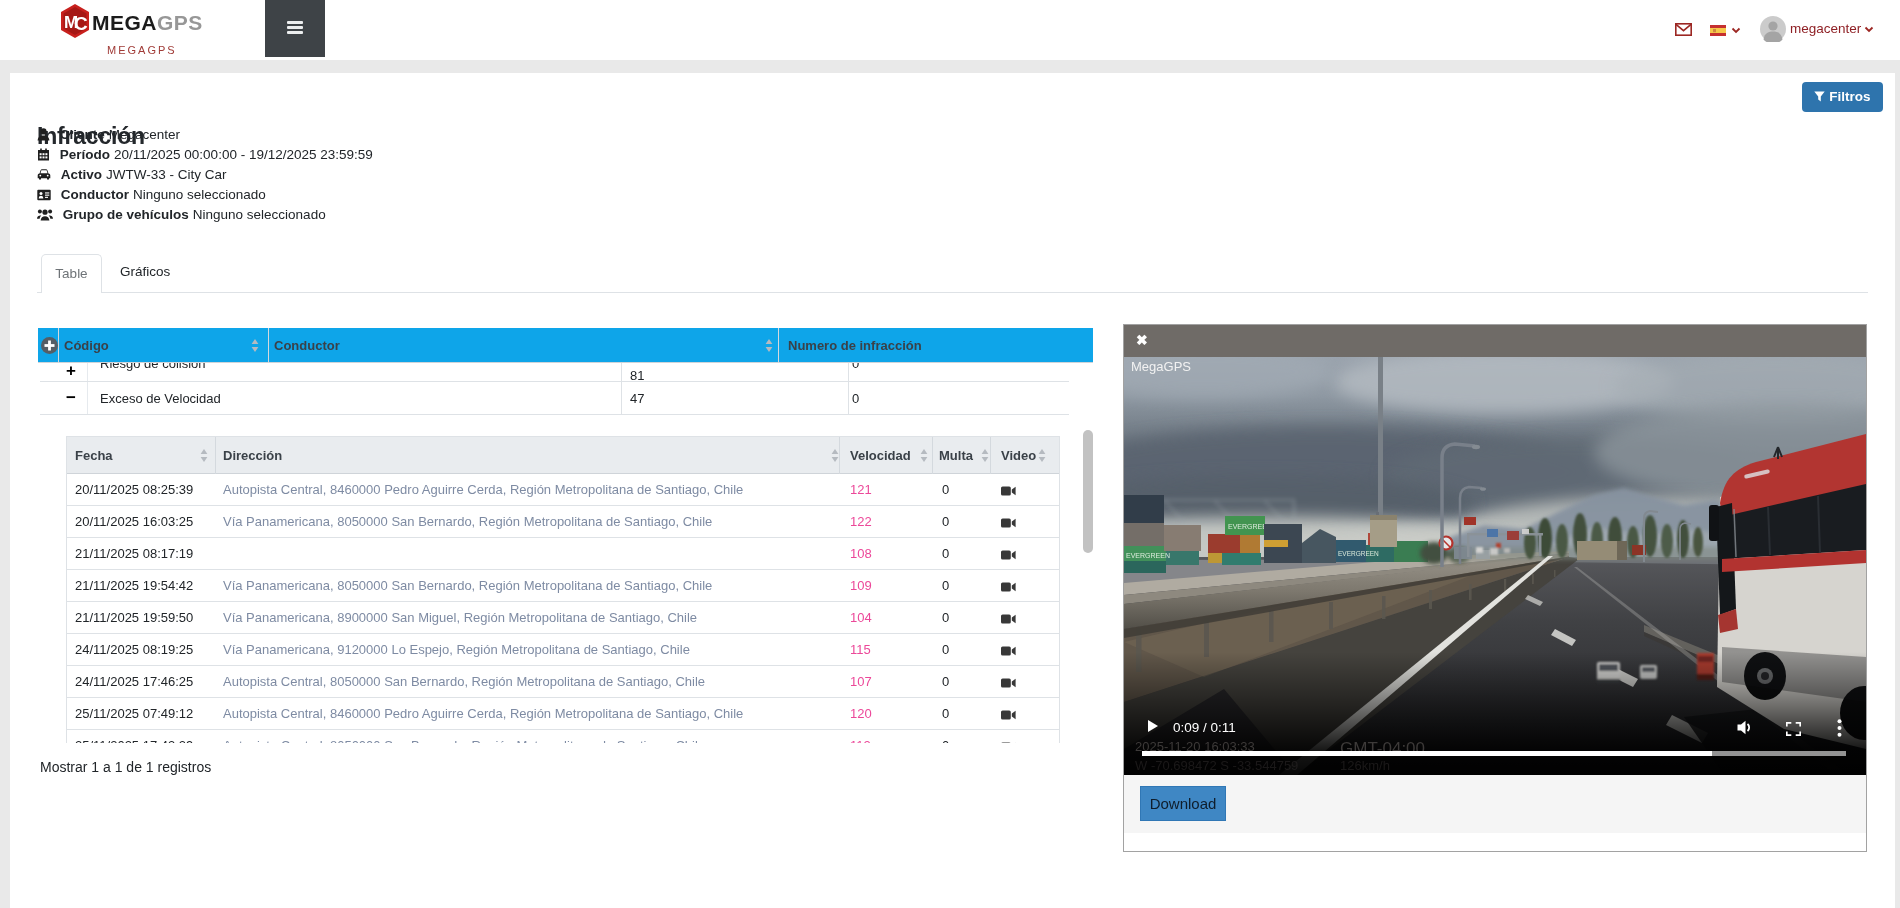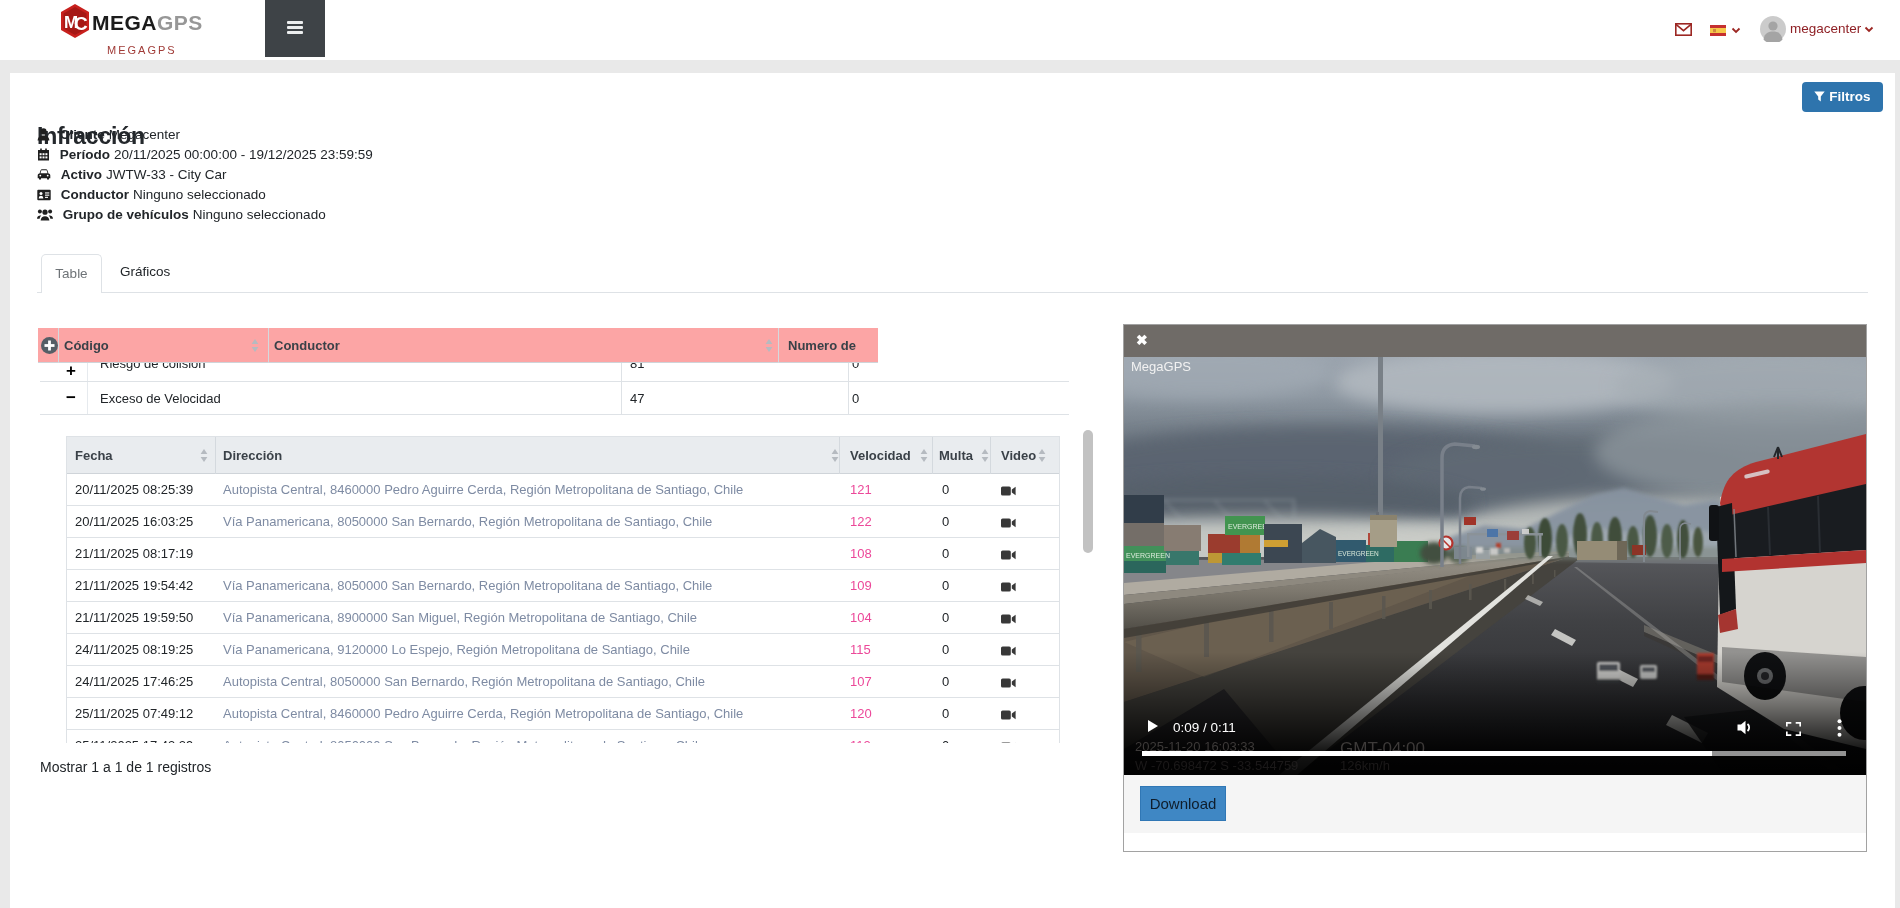--- a/index.html
+++ b/index.html
@@ -20,21 +20,21 @@
 #h1{position:absolute;left:37px;top:95px;font-size:23px;font-weight:bold;letter-spacing:-.2px;color:#24282c;margin-top:28px;}
 .inforow{position:absolute;left:37px;height:20px;font-size:13.5px;color:#212529;white-space:nowrap;}
 .inforow svg{vertical-align:-2px;margin-right:6px;}
 .inforow b{margin-right:4px;}
 #filtros{position:absolute;left:1802px;top:82px;width:81px;height:30px;background:#2e74ad;border-radius:4px;color:#fff;font-size:13.5px;font-weight:bold;text-align:center;line-height:30px;}
 
 #tabline{position:absolute;left:37px;top:292px;width:1831px;height:1px;background:#dee2e6;}
 #tab1{position:absolute;left:41px;top:254px;width:61px;height:39px;background:#fff;border:1px solid #dee2e6;border-bottom:none;border-radius:5px 5px 0 0;color:#6e7377;font-size:13.5px;text-align:center;line-height:38px;}
 #tab2{position:absolute;left:120px;top:264px;font-size:13.5px;color:#212529;}
 
-#thead{position:absolute;left:38px;top:328px;width:840px;height:35px;background:#fca5a5;border-bottom:1px solid #cfd4d9;}
+#thead{position:absolute;left:38px;top:328px;width:1055px;height:35px;background:#0ea5e9;border-bottom:1px solid #cfd4d9;}
 #thead .vline{position:absolute;top:0;width:1px;height:35px;background:#d4d9de;}
 #thead .ht{position:absolute;top:0;height:35px;line-height:35px;font-size:13px;font-weight:bold;color:#3a4148;}
 .sort{position:absolute;top:11px;}
 #tbody{position:absolute;left:37px;top:363px;width:1032px;height:380px;overflow:hidden;background:#fff;}
 .orow{position:absolute;left:3px;width:1033px;border-bottom:1px solid #dee2e6;}
 .orow .c1{position:absolute;left:0;top:0;bottom:0;width:48px;border-right:1px solid #e6eaee;}
 .togg{position:absolute;left:26px;font-weight:bold;font-size:17px;color:#000;}
 .olabel{position:absolute;left:60px;font-size:13px;color:#212529;}
 .oval1{position:absolute;left:590px;font-size:13px;}
 .oval2{position:absolute;left:812px;font-size:13px;}
@@ -191,21 +191,21 @@
       <path d="M4 0 L7.4 5 H0.6 Z" fill="#b5bac0"></path>
       <path d="M4 13 L7.4 8 H0.6 Z" fill="#b5bac0"></path>
     </svg>
 </div>
 
 <div id="tbody">
   <div class="orow" style="top:-19px;height:38px;">
     <div class="c1"></div>
     <div class="togg" style="top:17px;">+</div>
     <div class="olabel" style="top:12px;">Riesgo de colisión</div>
-    <div class="oval1" style="top:12px;">81</div>
+    <div class="oval1" style="top:24px;">81</div>
     <div class="oval2" style="top:12px;">0</div>
     <div class="ovline" style="left:581px;"></div>
     <div class="ovline" style="left:808px;"></div>
   </div>
   <div class="orow" style="top:19px;height:33px;">
     <div class="c1"></div>
     <div class="togg" style="top:6px;">−</div>
     <div class="olabel" style="top:9px;">Exceso de Velocidad</div>
     <div class="oval1" style="top:9px;">47</div>
     <div class="oval2" style="top:9px;">0</div>

